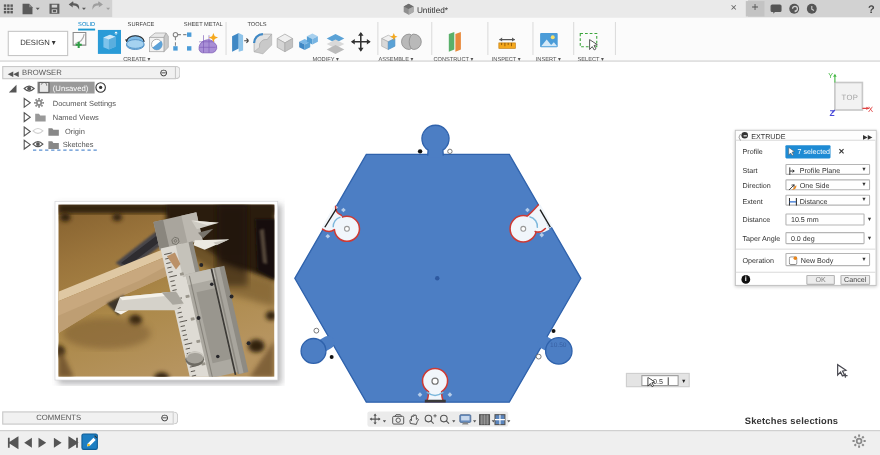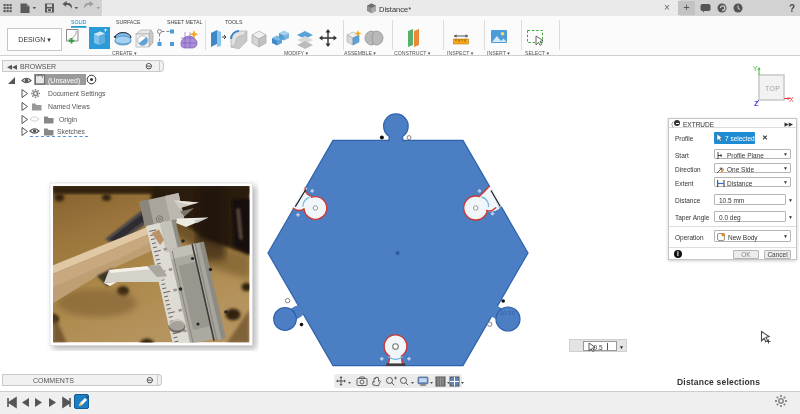--- a/index.html
+++ b/index.html
@@ -40,21 +40,21 @@
       </g>
     </g>
   </svg>
 
   <div class="abs" style="left:102px;top:0;width:578px;height:16px;background:#eaeaea;"></div>
   <svg class="abs" style="left:366px;top:3px" width="11" height="11" viewBox="0 0 11 11">
     <path d="M5.5,0.5 L10,2.8 V8 L5.5,10.3 L1,8 V2.8 Z" fill="#8f8f8f"></path>
     <path d="M5.5,0.5 L10,2.8 L5.5,5.1 L1,2.8 Z" fill="#6e6e6e"></path>
     <path d="M5.5,5.1 L10,2.8 V8 L5.5,10.3 Z" fill="#aaa"></path>
   </svg>
-  <div class="abs" style="left:379px;top:4.5px;font-size:7.5px;color:#333;">Distance*</div>
+  <div class="abs" style="left:379px;top:4.5px;font-size:7.5px;color:#333;">Untitled*</div>
   <div class="abs" style="left:664px;top:2px;font-size:10px;color:#666;">×</div>
   <div class="abs" style="left:678px;top:1px;width:17px;height:14px;background:#c3c3c3;color:#555;font-size:11px;text-align:center;line-height:13px;">+</div>
 
   <svg class="abs" style="left:698px;top:2px" width="102" height="12" viewBox="0 0 102 12">
     <g fill="none" stroke="#555" stroke-width="1">
       <rect x="3" y="2.5" width="9" height="6" rx="1" fill="#555"></rect>
       <path d="M5,8.5 l0,2 2,-2" fill="#555" stroke="none"></path>
       <circle cx="24" cy="6" r="4.5" fill="#555" stroke="none"></circle>
       <path d="M22.5,6 a2.2,2.2 0 1 1 2.2,2.2" stroke="#d2d2d2" stroke-width="1.2" fill="none"></path>
       <path d="M24.7,9.4 l1.4,-1.4 -2,-0.4z" fill="#d2d2d2" stroke="none"></path>
@@ -612,21 +612,21 @@
     <path d="M113,8 l3,0 -1.5,2z" stroke="none"></path>
 
     <g transform="translate(116,3)">
       <rect x="0" y="0" width="9" height="9" fill="#5b85bc"></rect>
       <path d="M0,4.5 h9 M4.5,0 v9" stroke="#fff" stroke-width="1"></path>
     </g>
     <path d="M127,8 l3,0 -1.5,2z" stroke="none"></path>
   </g>
 </svg>
 
-<div class="abs" style="left:677px;top:377px;font-size:8.5px;color:#333;font-weight:bold;letter-spacing:0.2px;">Distance selections</div>
+<div class="abs" style="left:677px;top:377px;font-size:8.5px;color:#333;font-weight:bold;letter-spacing:0.2px;">Sketches selections</div>
 
 <div class="abs" style="left:0;top:391px;width:800px;height:23px;background:#efefef;border-top:1px solid #ccc;"></div>
 <svg class="abs" style="left:4px;top:396px" width="100" height="14" viewBox="0 0 100 14">
   <g fill="#555">
     <path d="M4,2 v9 M12,2 l-7,4.5 7,4.5z" stroke="#555" stroke-width="1.6"></path>
     <path d="M25,2 l-7,4.5 7,4.5z"></path>
     <path d="M31,2 l7,4.5 -7,4.5z"></path>
     <path d="M45,2 l7,4.5 -7,4.5z"></path>
     <path d="M59,2 l7,4.5 -7,4.5z M66,2 v9" stroke="#555" stroke-width="1.6"></path>
   </g>

